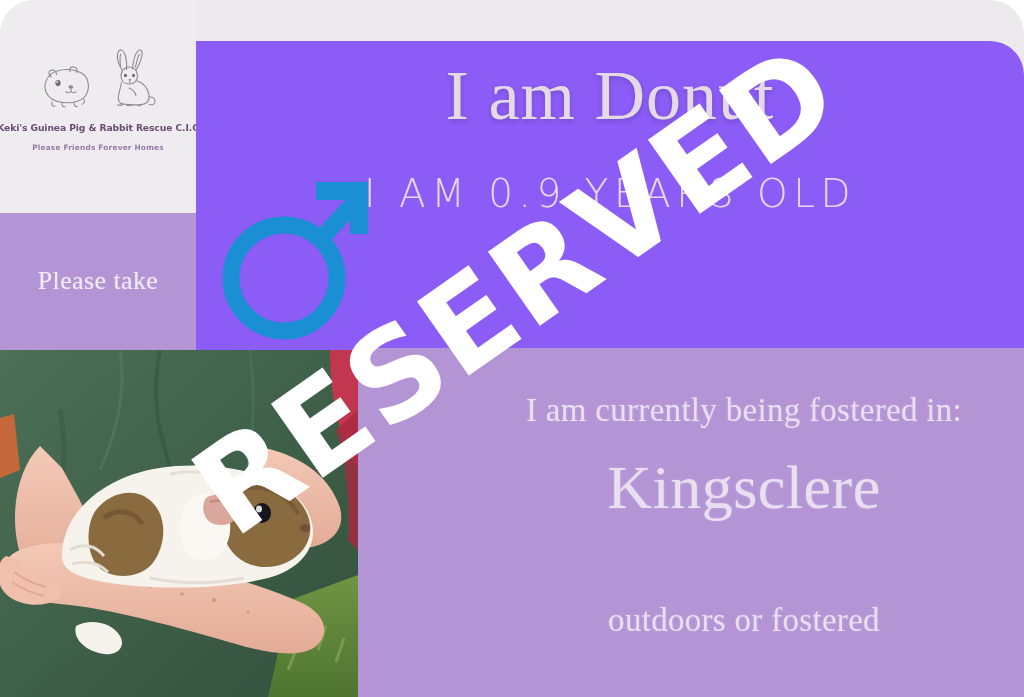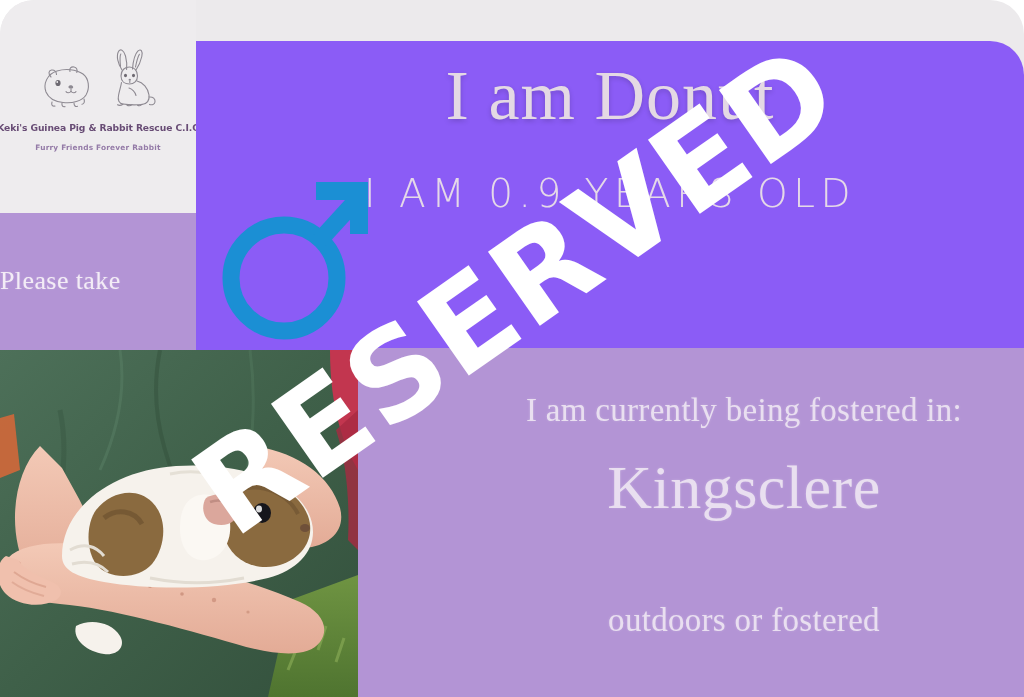--- a/index.html
+++ b/index.html
@@ -70,22 +70,23 @@
 
   
   .take-home {
     position: absolute;
     left: 0;
     top: 213px;
     width: 196px;
     height: 137px;
     background: #b394d5;
     display: flex;
-    flex-direction: row;
+    flex-direction: column;
     align-items: center;
+    justify-content: center;
     box-sizing: border-box;
   }
   .take-home .line {
     color: #f3ecf6;
     font-family: "Liberation Serif", serif;
     font-size: 26px;
     line-height: 1.55;
     text-align: center;
     letter-spacing: 0.4px;
     text-shadow: 0 0 2px rgba(255,255,255,0.25);
@@ -240,21 +241,21 @@
             <path d="M15 56.2 C13 57.5 11 57.6 9.5 56.8"></path>
             <path d="M24 56.6 C22.5 57.8 20.5 57.9 19 57.2"></path>
             <path d="M34 56.2 C33 57.6 31 58 29.5 57.3"></path>
             <path d="M21 40 C24 41 27 44 28 47.5"></path>
           </g>
         </svg>
       </span>
 
     </div>
     <div class="logo-title">Keki's Guinea Pig &amp; Rabbit Rescue C.I.C</div>
-    <div class="logo-sub">Furry Friends Forever Rabbit</div>
+    <div class="logo-sub">Please Friends Forever Homes</div>
   </div>
 
   <div class="take-home">
     <div class="line">Please take</div>
   </div>
 
   <div class="header-band">
     <div class="title-main">I am Donut</div>
     <div class="title-age">I AM 0.9 YEARS OLD</div>
   </div>

